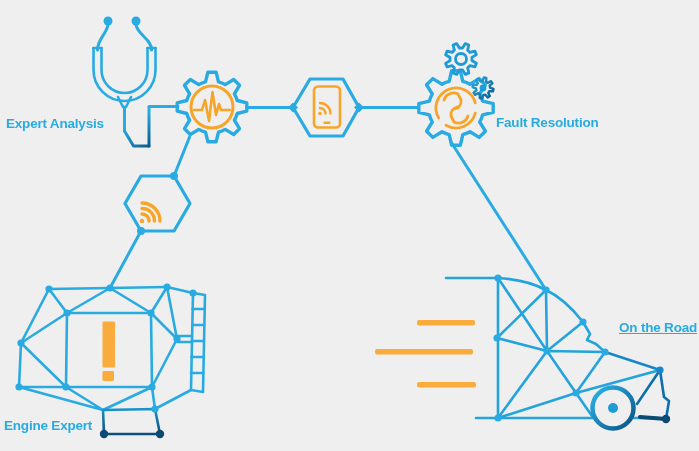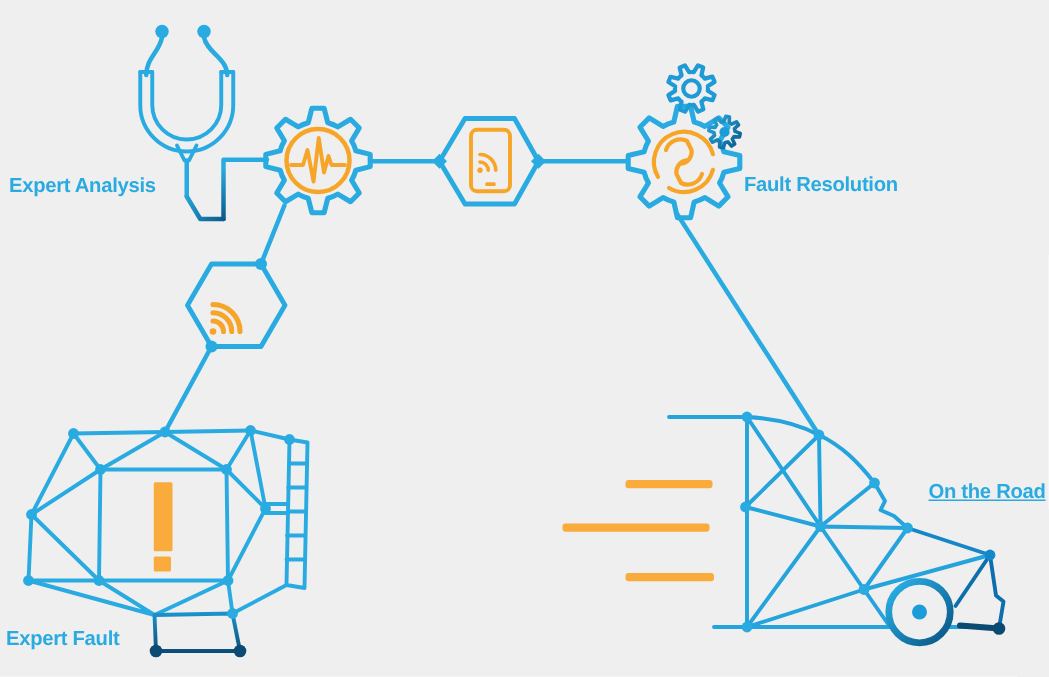--- a/index.html
+++ b/index.html
@@ -189,16 +189,16 @@
       <circle cx="576" cy="393" r="3.6"></circle>
           <circle cx="498" cy="418" r="3.6"></circle>
     </g>
     <circle cx="660" cy="370" r="3.6" fill="#1587c9" stroke="none"></circle>
     <circle cx="666" cy="419" r="4.2" fill="#0a4a73" stroke="none"></circle>
   </g>
 </svg>
 
 <div class="diagram-label lbl-resolution">Fault Resolution</div>
 <div class="diagram-label lbl-expert">Expert Analysis</div>
-<div class="diagram-label lbl-engine">Expert Fault</div>
+<div class="diagram-label lbl-engine">Engine Expert</div>
 <div class="diagram-label lbl-road">On the Road</div>
 
 </div>
 
 </body></html>

